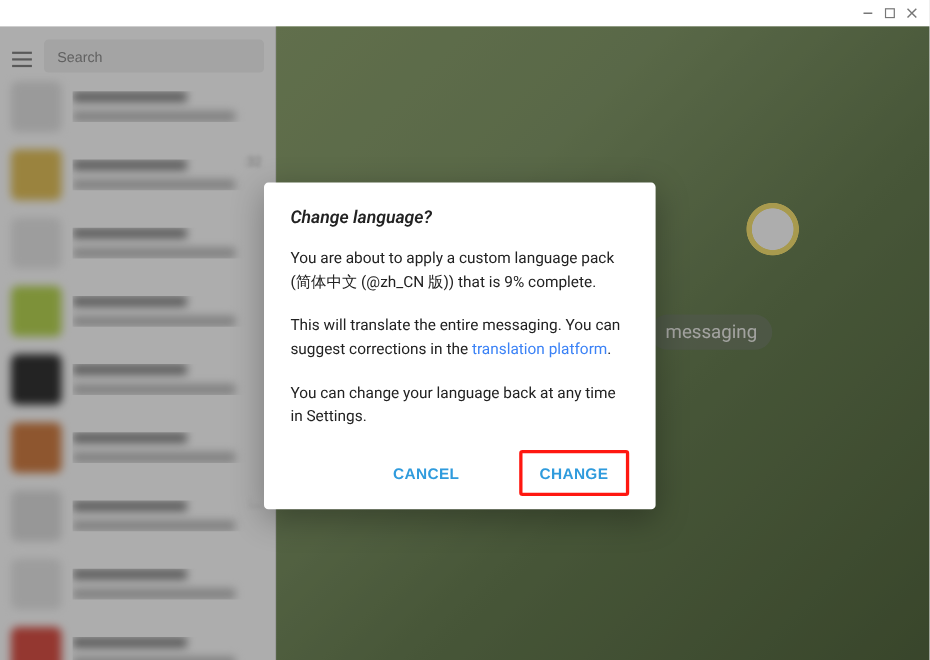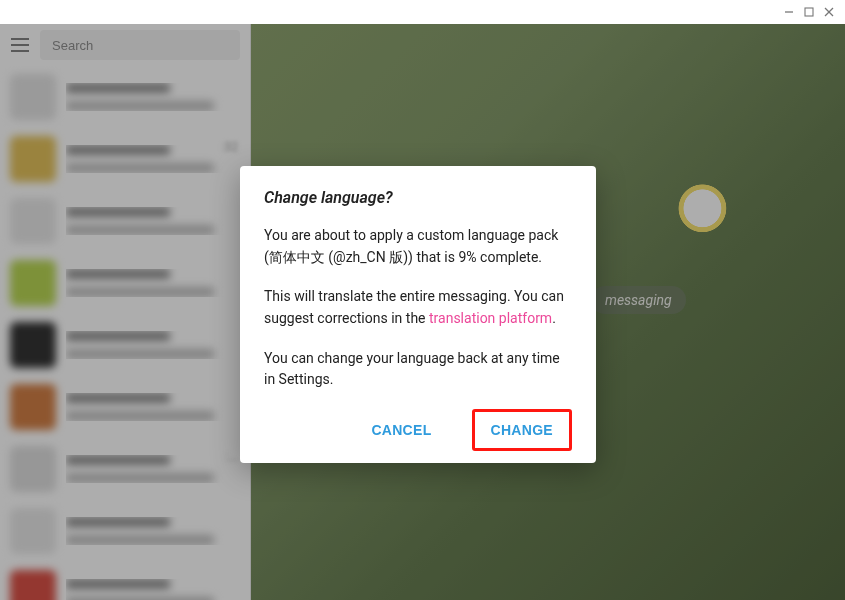--- a/index.html
+++ b/index.html
@@ -47,21 +47,21 @@
   flex: 0 0 250px;
   height: 100%;
   background: #fff;
   display: flex;
   flex-direction: column;
   border-right: 1px solid #e6e6e6;
 }
 .sidebar-top {
   height: 42px;
   display: flex;
-  align-items: center;
+  align-items: flex-end;
   padding: 0 10px;
   gap: 10px;
 }
 .hamburger {
   width: 24px; height: 24px;
   display: flex; flex-direction: column; justify-content: center; gap: 4px;
   cursor: pointer;
 }
 .hamburger span {
   display: block;
@@ -130,24 +130,23 @@
     radial-gradient(circle 70px at 46% 30%, #fff 0%, #fff 32%, #f7e26e 33%, #f7e26e 40%, rgba(255,255,255,0) 41%),
     radial-gradient(circle 62px at 76% 32%, #fff 0%, #fff 30%, #f7e26e 31%, #f7e26e 38%, rgba(255,255,255,0) 39%),
     linear-gradient(135deg, #8aa06a 0%, #7f9664 30%, #637a4c 60%, #4d6138 100%);
 }
 .badge-pill {
   position: absolute;
   left: 340px;
   top: 262px;
   background: rgba(110,125,100,0.85);
   color: #f0f0ec;
-  font-size: 14px;
+  font-size: 17px;
   padding: 6px 14px;
   border-radius: 16px;
-  font-style: italic;
 }
 
 
 .dim {
   position: absolute;
   inset: 0;
   top: 24px;
   height: calc(600px - 24px);
   width: 845px;
   background: rgba(20,20,20,0.35);
@@ -171,41 +170,42 @@
   font-size: 16px;
   font-weight: 600;
   font-style: italic;
 }
 .modal p {
   margin: 0 0 18px 0;
   font-size: 14px;
   line-height: 1.55;
   color: #222;
 }
-.modal a.link { color: #ec4899; text-decoration: none; }
+.modal a.link { color: #3b82f6; text-decoration: none; }
 .modal-actions {
   display: flex;
   justify-content: flex-end;
   gap: 24px;
   margin-top: 4px;
 }
 .modal-btn {
   background: transparent;
   border: none;
   color: #2f9bdd;
   font-weight: 600;
   font-size: 14px;
   letter-spacing: 0.3px;
   padding: 10px 16px;
   cursor: pointer;
   border-radius: 4px;
 }
 .highlight-box {
   border: 3px solid #ff1710;
   border-radius: 3px;
+  margin-left: 14px;
 }
 </style>
 </head>
 <body>
 
 <div class="titlebar">
   <div class="win-btn">
     <svg width="10" height="10">
         <line x1="1" y1="5" x2="9" y2="5" stroke-width="1.3"></line>
       </svg>

